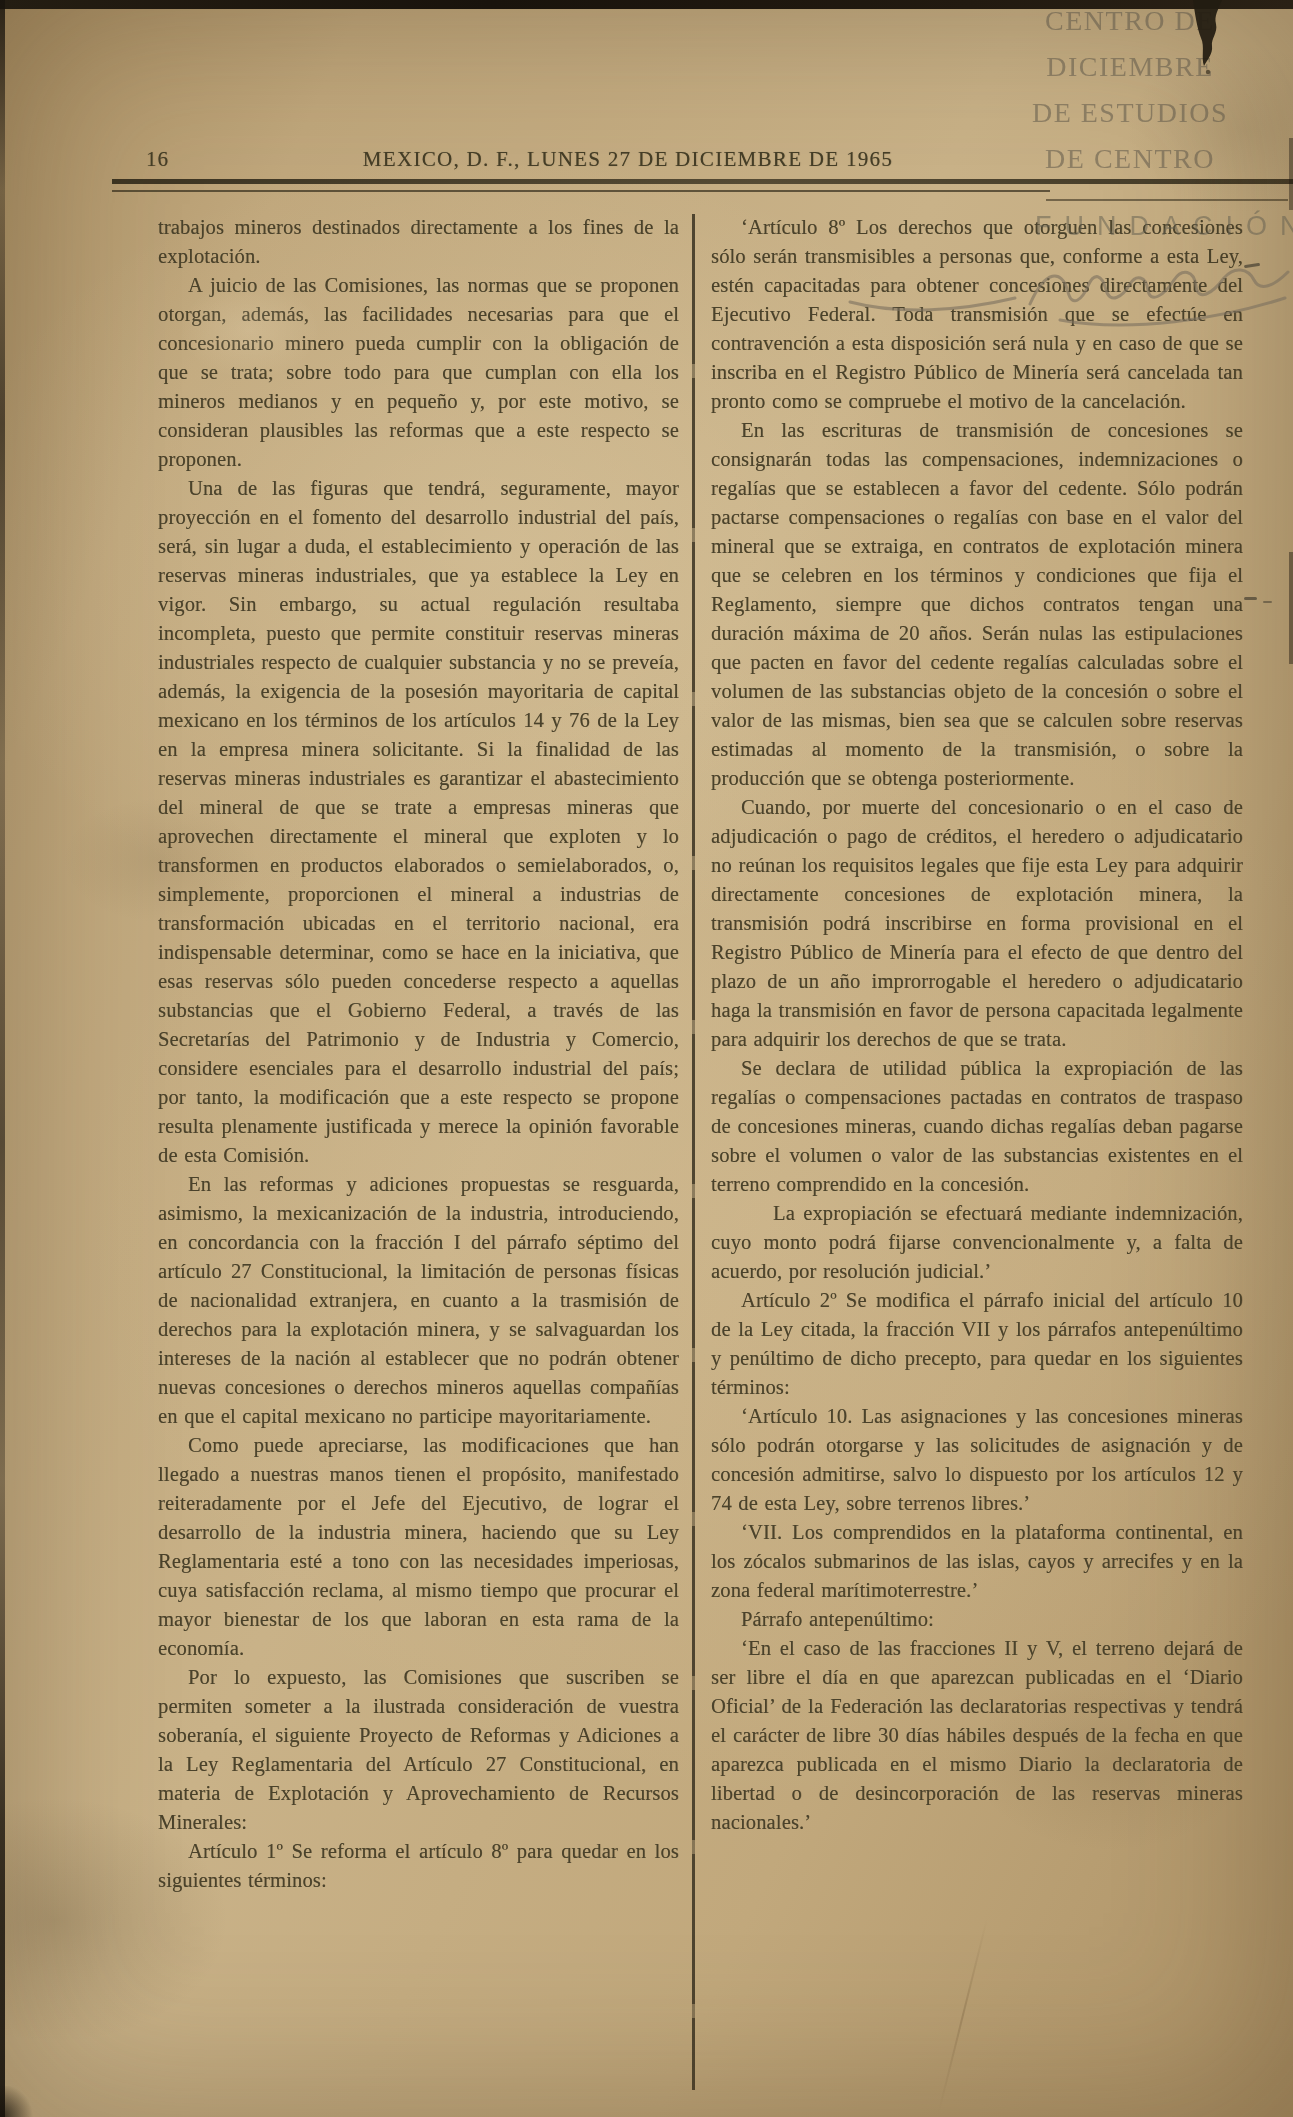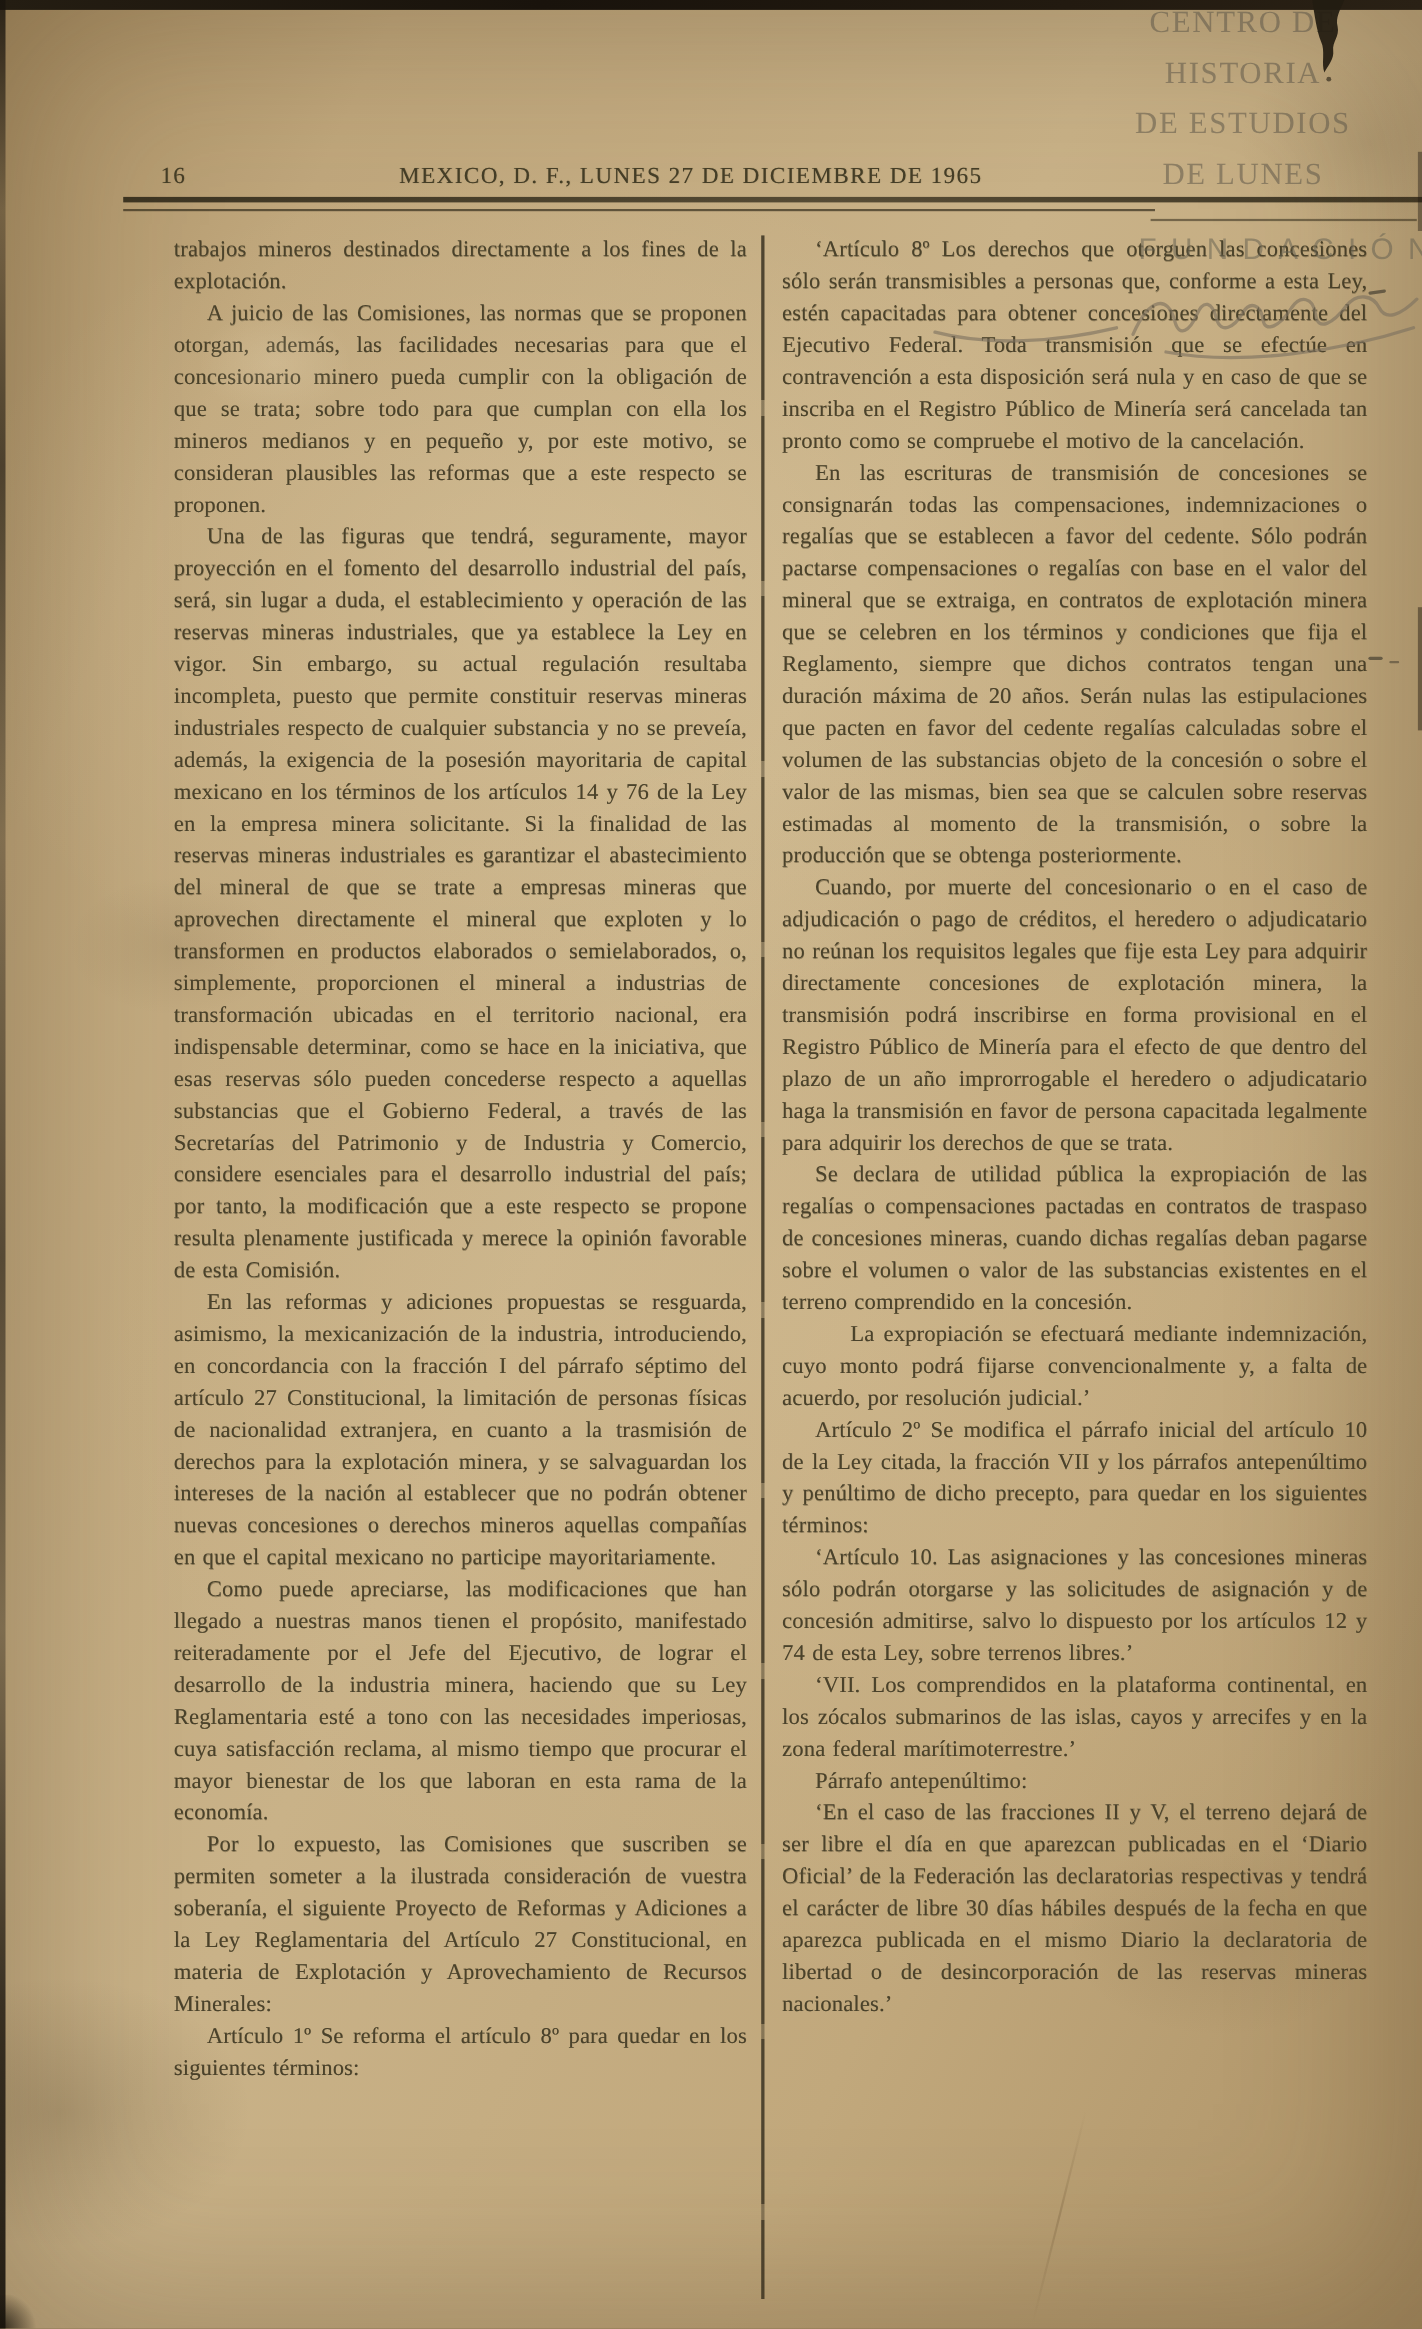--- a/index.html
+++ b/index.html
@@ -82,23 +82,23 @@
 
   <span class="page-num">16</span>
   <div class="header-title">MEXICO, D. F., LUNES 27 DE DICIEMBRE DE 1965</div>
 
   <div class="rule-a"></div>
   <div class="rule-b"></div>
   <div class="rule-c"></div>
 
   <div class="watermark">
       <div class="wm-line">CENTRO DE</div>
-      <div class="wm-line">HISTORIA</div>
+      <div class="wm-line">DICIEMBRE</div>
       <div class="wm-line">DE ESTUDIOS</div>
-      <div class="wm-line">DE LUNES</div>
+      <div class="wm-line">DE CENTRO</div>
     </div>
   <div class="foundation">FUNDACIÓN</div>
 
   <svg class="signature" width="463" height="110" viewBox="0 0 463 110">
     <g fill="none" stroke="rgba(124,113,95,.62)" stroke-width="3" stroke-linecap="round">
       <path d="M 20 62 C 70 75, 130 71, 185 58"></path>
       <path d="M 200 64 C 215 30, 232 28, 238 52 C 242 68, 252 60, 258 46
                C 264 32, 272 34, 276 50 C 280 64, 292 58, 300 44
                C 306 34, 316 36, 318 50 C 320 64, 334 56, 344 40
                C 352 28, 364 30, 366 46 C 368 62, 382 54, 394 38

